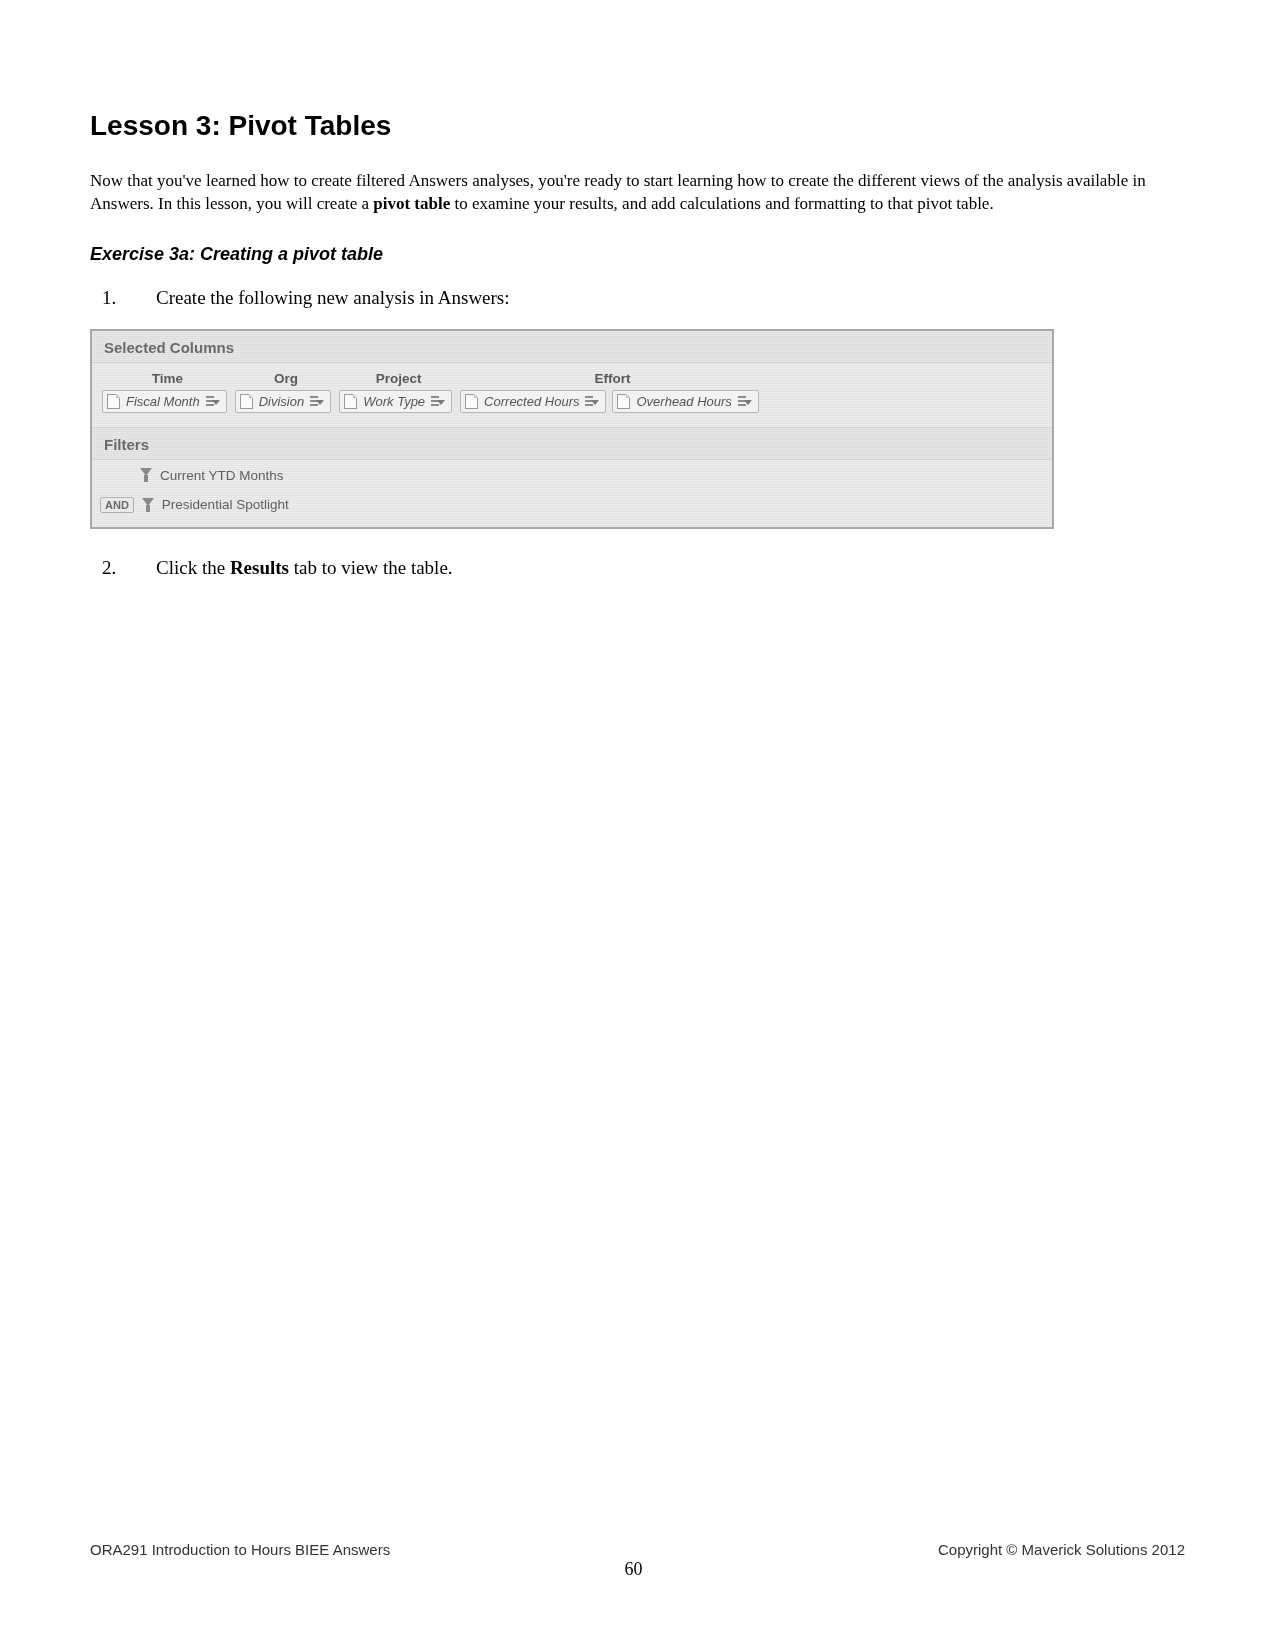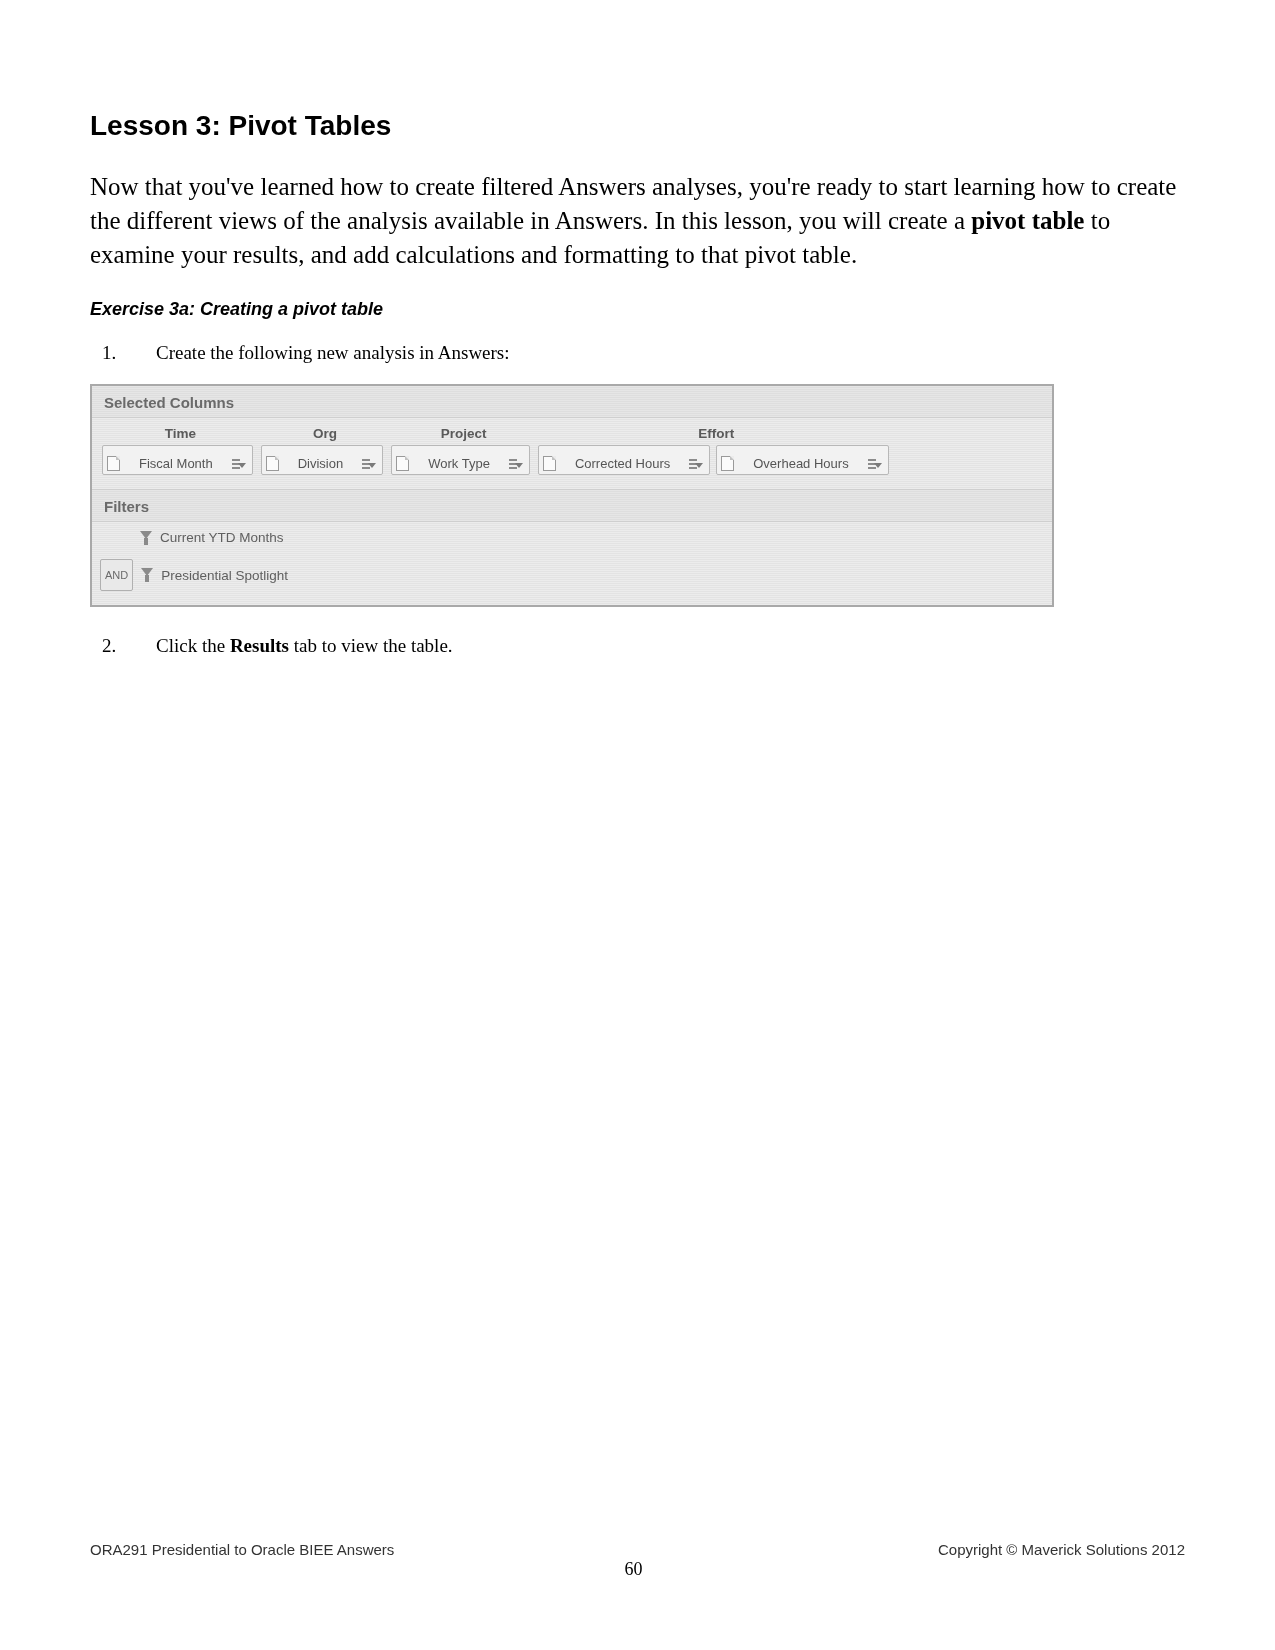--- a/index.html
+++ b/index.html
@@ -16,21 +16,21 @@
   .page-content {
     padding: 110px 90px 0 90px;
   }
   .lesson-title {
     font-family: Arial, Helvetica, sans-serif;
     font-weight: bold;
     font-size: 28px;
     margin: 0 0 28px 0;
   }
   .intro {
-    font-size: 25px;
+    font-size: 17px;
     line-height: 1.35;
     margin: 0 0 28px 0;
   }
   .exercise-title {
     font-family: Arial, Helvetica, sans-serif;
     font-style: italic;
     font-weight: bold;
     font-size: 18px;
     margin: 0 0 22px 0;
   }
@@ -100,28 +100,29 @@
   .group-label {
     padding-left: 6px;
     color: #5a5a5a;
     font-weight: bold;
     font-size: 13.5px;
   }
   .chips { display:flex; gap:6px; }
   .chip {
     display: inline-flex;
     align-items: center;
-    gap: 19px;
-    padding: 10px 6px 3px 4px;
+    gap: 6px;
+    padding: 3px 6px 3px 4px;
     border: 1px solid #b8b8b8;
     border-radius: 2px;
     background: #f2f2f2;
     font-size: 13px;
     color: #555;
     white-space: nowrap;
+    font-style: italic;
   }
   .doc-icon {
     width: 11px; height: 13px;
     border: 1px solid #9a9a9a;
     background: #fbfbfb;
     position: relative;
   }
   .doc-icon::after {
     content:"";
     position:absolute; top:-1px; right:-1px;
@@ -150,25 +151,25 @@
 
   .filters-body {
     display:flex; flex-direction:column; gap:14px;
     font-size:13.5px;
     color:#5f5f5f;
   }
   .filter-row { display:flex; align-items:center; gap:8px; }
   .and-box {
     display:inline-block;
     font-size:11px;
-    font-weight:normal;
+    font-weight:bold;
     color:#6a6a6a;
     border:1px solid #b0b0b0;
     background:#e9e9e9;
-    padding:9px 4px;
+    padding:1px 4px;
     border-radius:2px;
     margin-left:-2px;
   }
   .funnel-icon {
     width:12px;height:14px;position:relative;
   }
   .funnel-icon::before{
     content:"";position:absolute;left:0;top:0;
     width:0;height:0;
     border-left:6px solid transparent;
@@ -301,16 +302,16 @@
     <li>
       <div class="step-text">
         <span>Click the </span><b>Results</b><span> tab to view the table.</span>
       </div>
     </li>
   </ol>
 
 </div>
 
 <div class="footer">
-  <span>ORA291 Presidential to Oracle BIEE Answers</span>
+  <span>ORA291 Introduction to Hours BIEE Answers</span>
   <span>Copyright © Maverick Solutions 2012</span>
 </div>
 <div class="page-number">60</div>
 
 </body></html>

